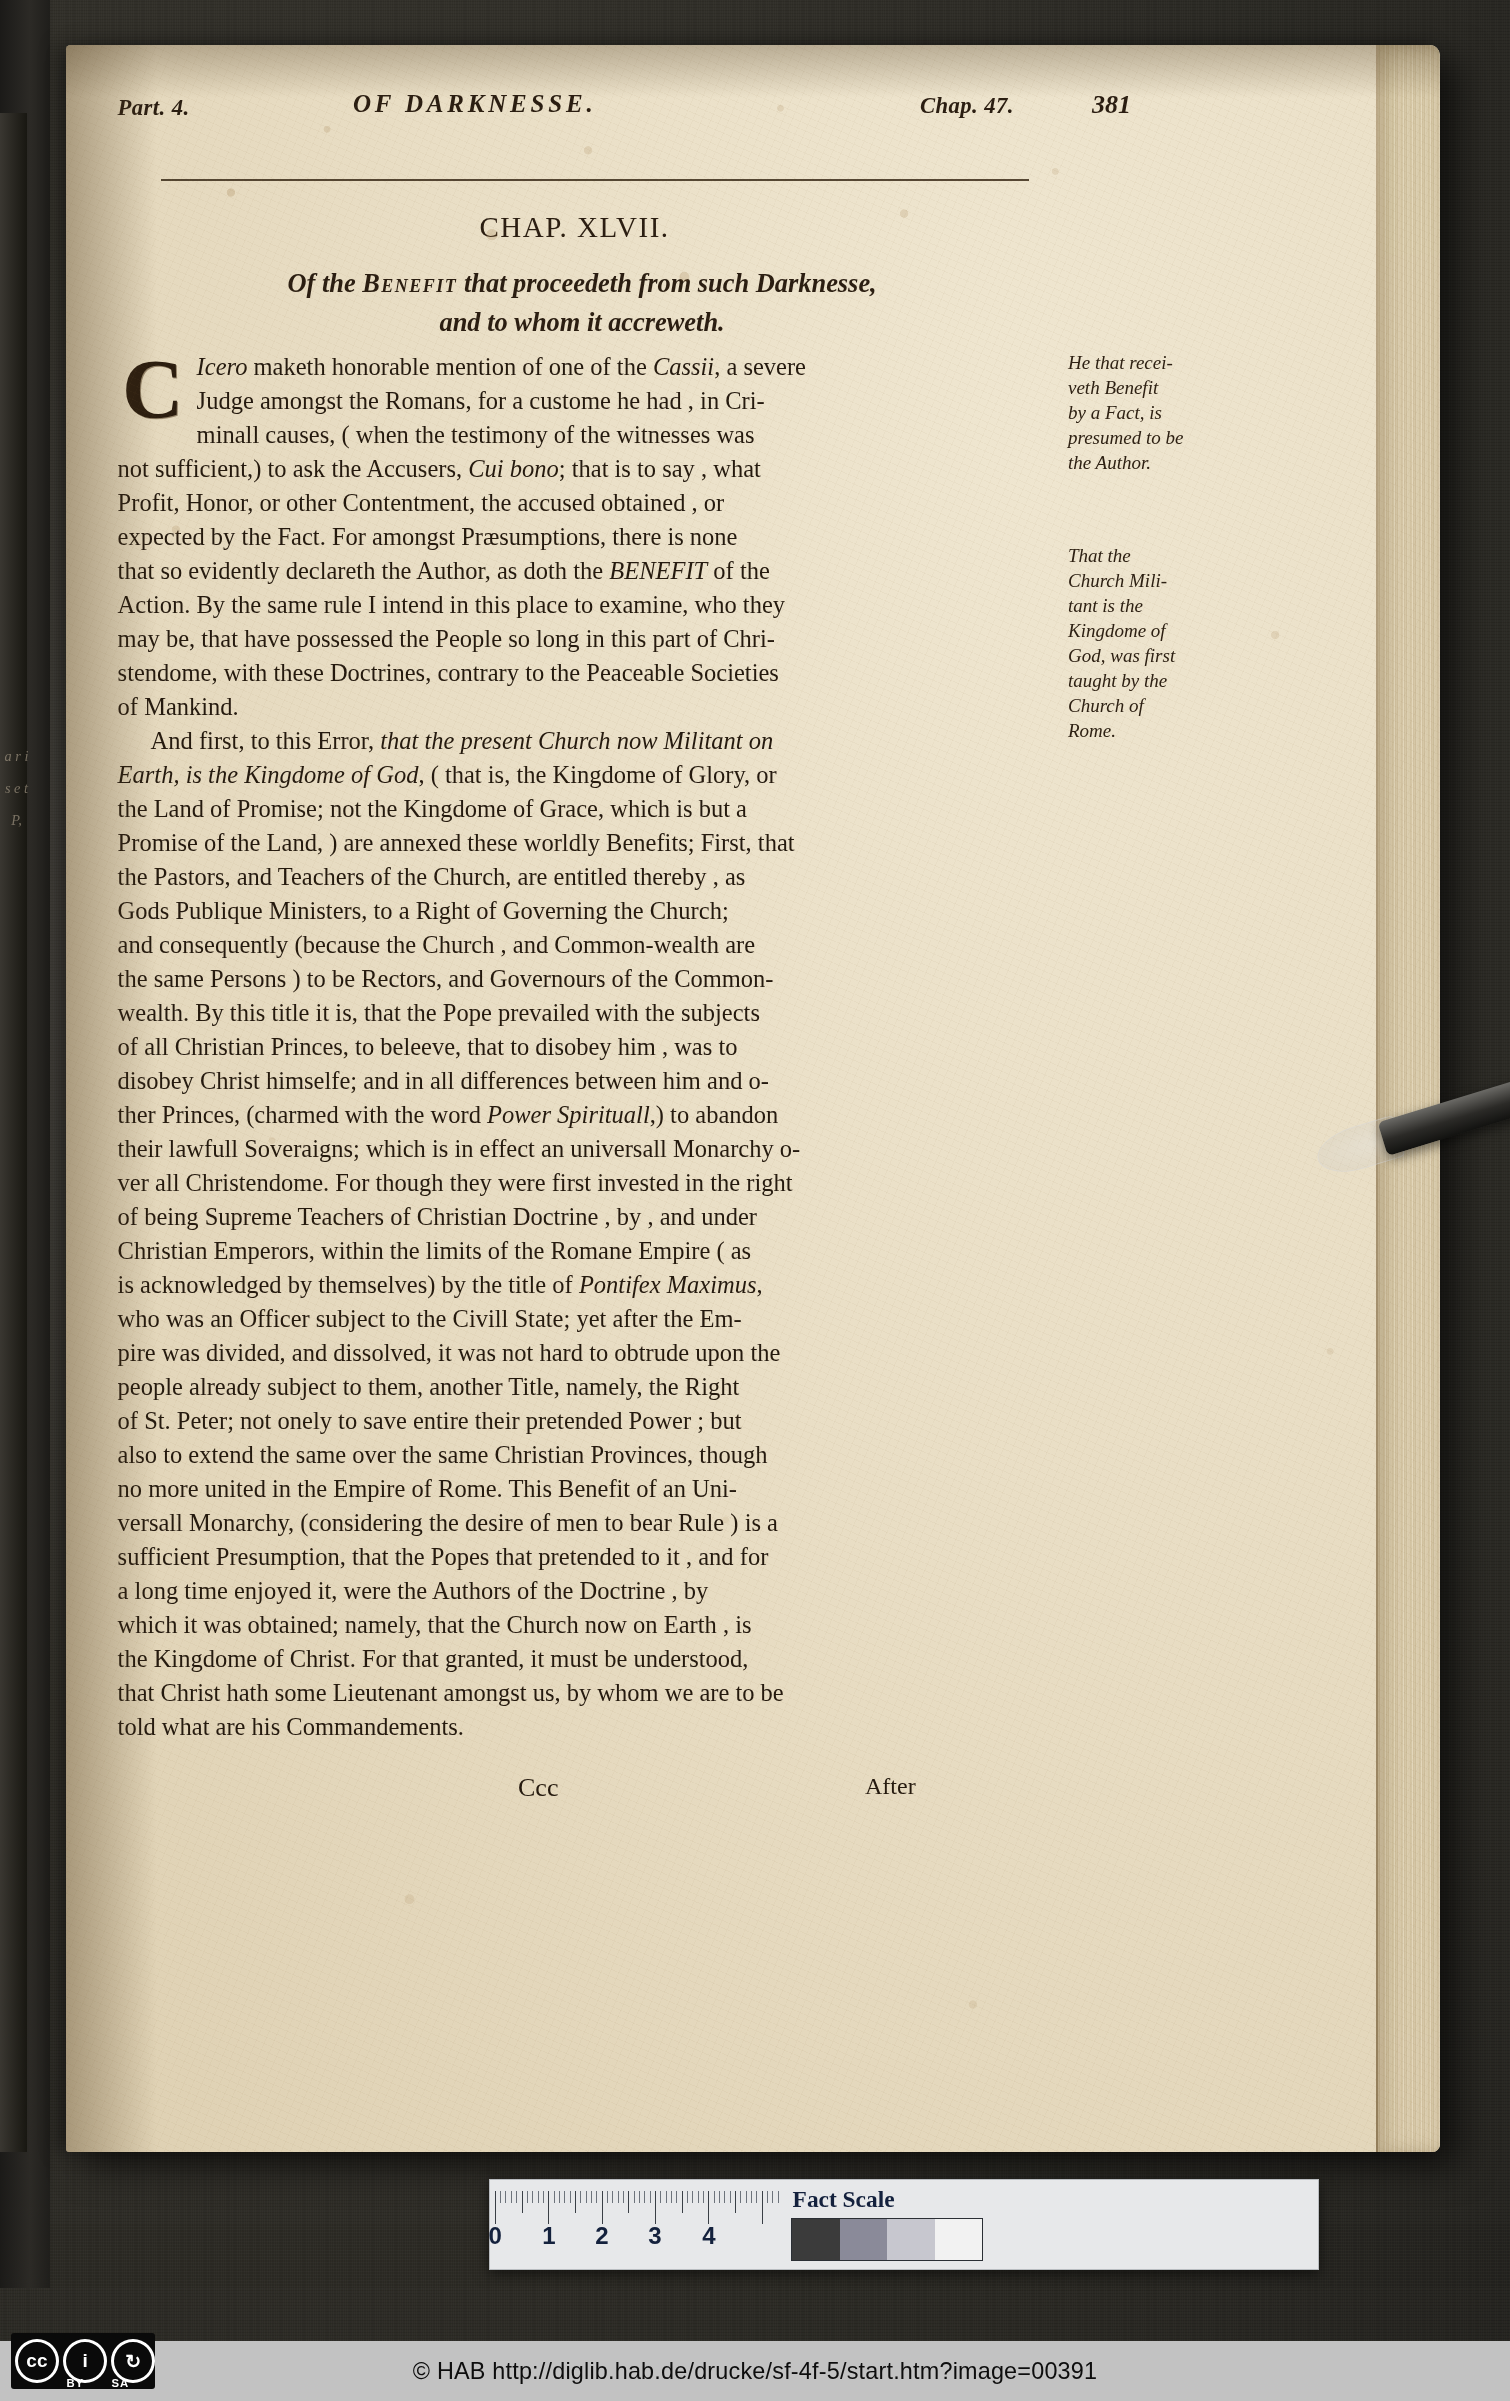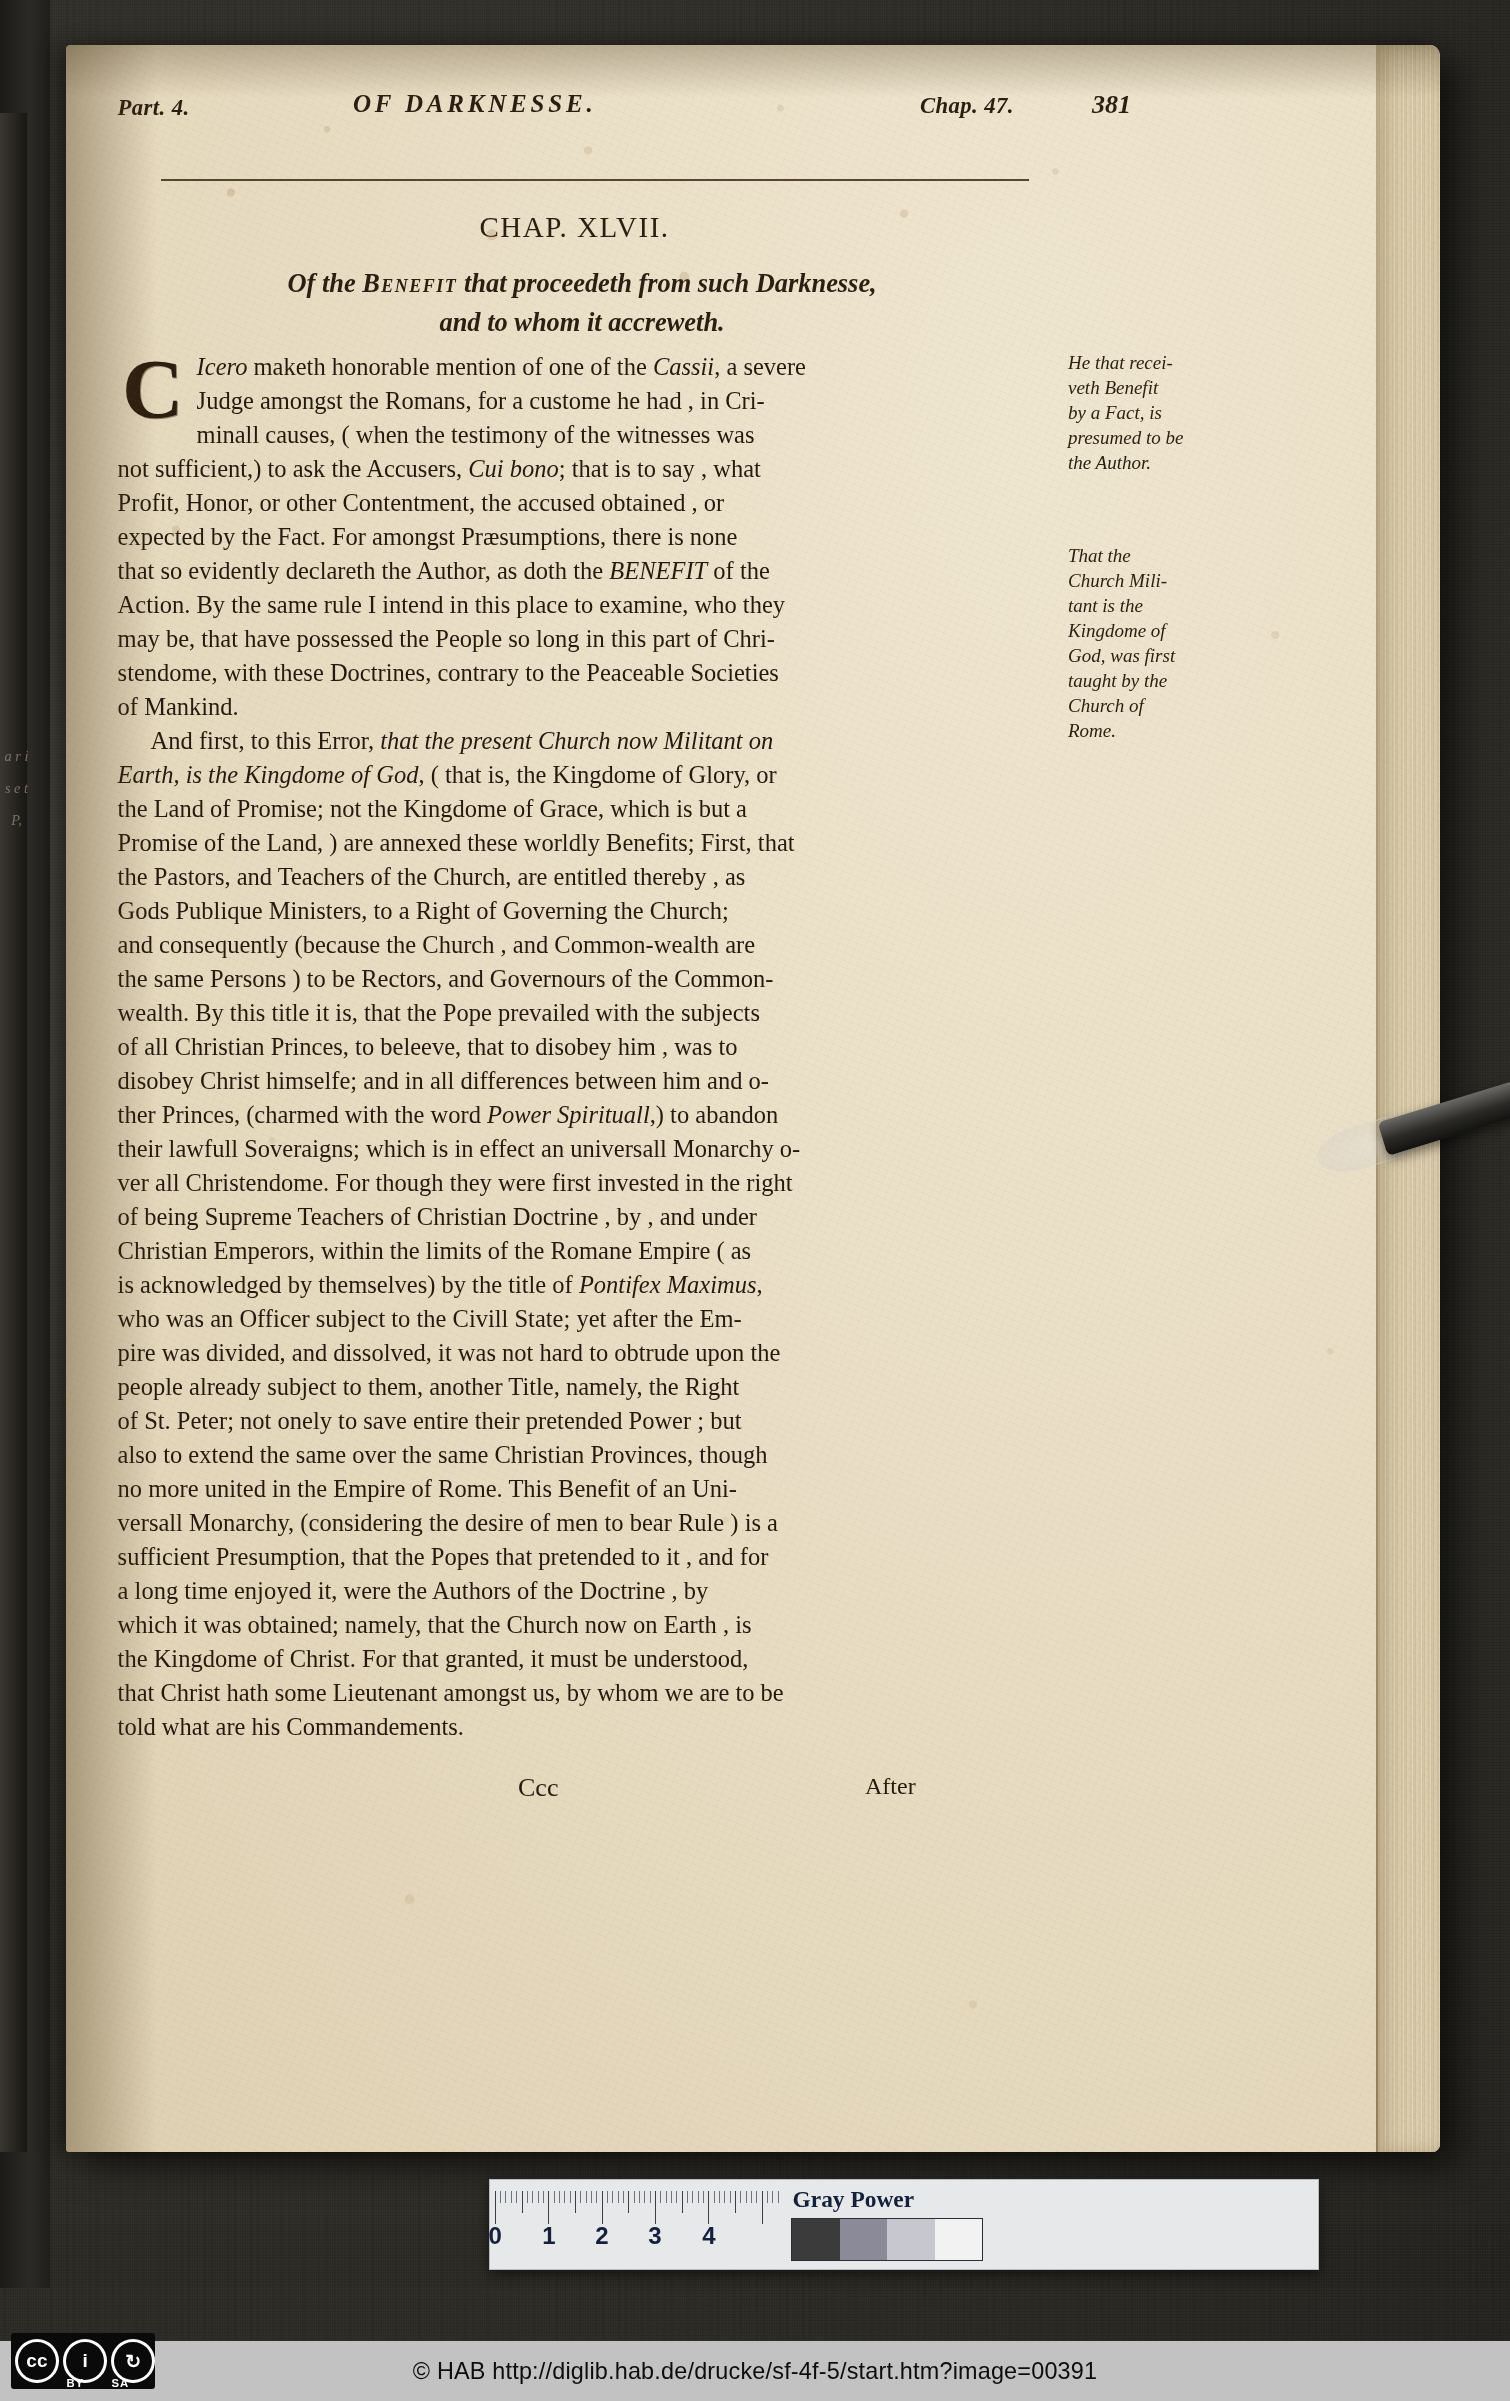--- a/index.html
+++ b/index.html
@@ -427,21 +427,21 @@
       </div>
     <div id="ruler-nums">
         <span class="rnum" style="left: -9.8px;">0</span>
         <span class="rnum" style="left: 44px;">1</span>
         <span class="rnum" style="left: 97px;">2</span>
         <span class="rnum" style="left: 150px;">3</span>
         <span class="rnum" style="left: 204px;">4</span>
       </div>
   </div>
   <div id="grayscale-box">
-    <div id="gs-title">Gray Power</div>
+    <div id="gs-title">Fact Scale</div>
     <div id="gs-patches">
         <div class="gs" style="background: rgb(59, 59, 59);"></div>
         <div class="gs" style="background: rgb(138, 138, 153);"></div>
         <div class="gs" style="background: rgb(199, 199, 207);"></div>
         <div class="gs" style="background: rgb(242, 242, 242);"></div>
       </div>
   </div>
 </div>
 
 <div id="footer-bar">

